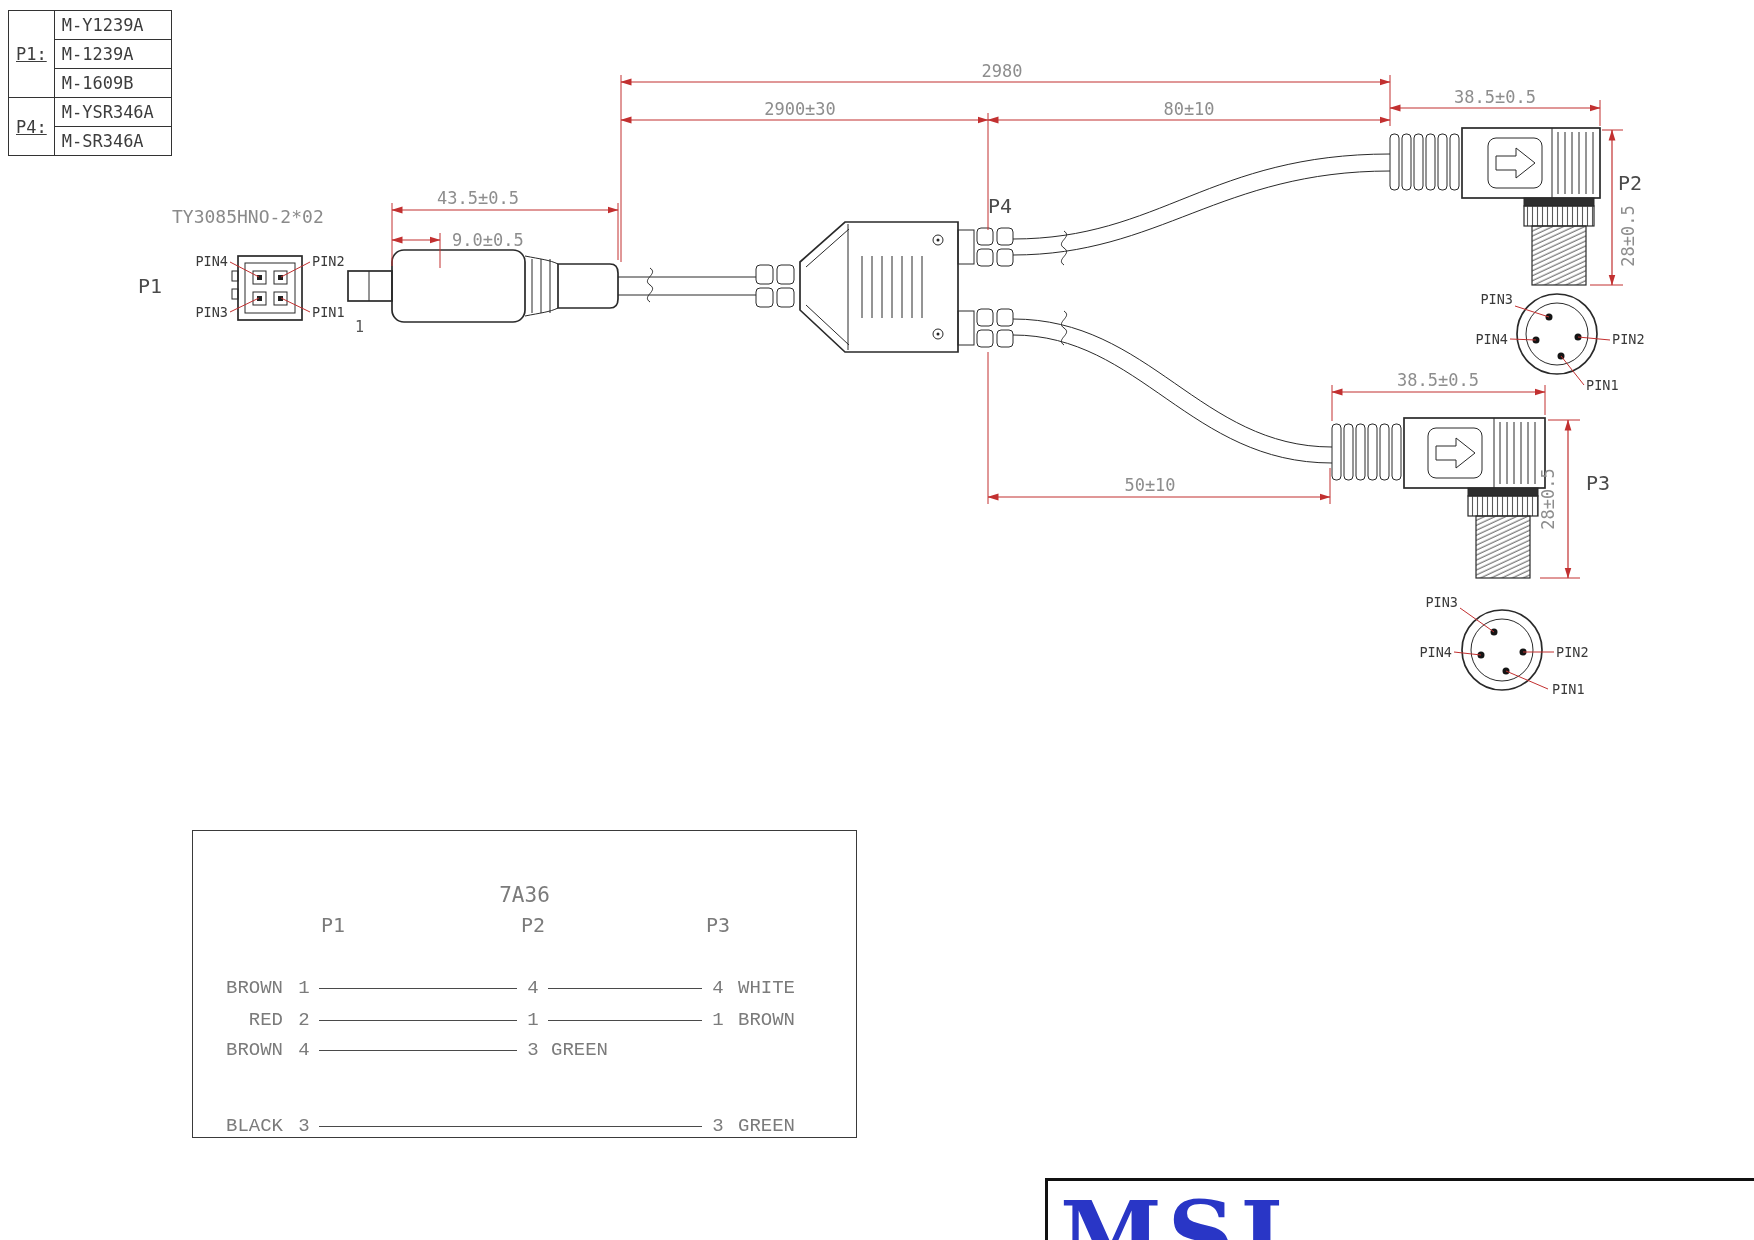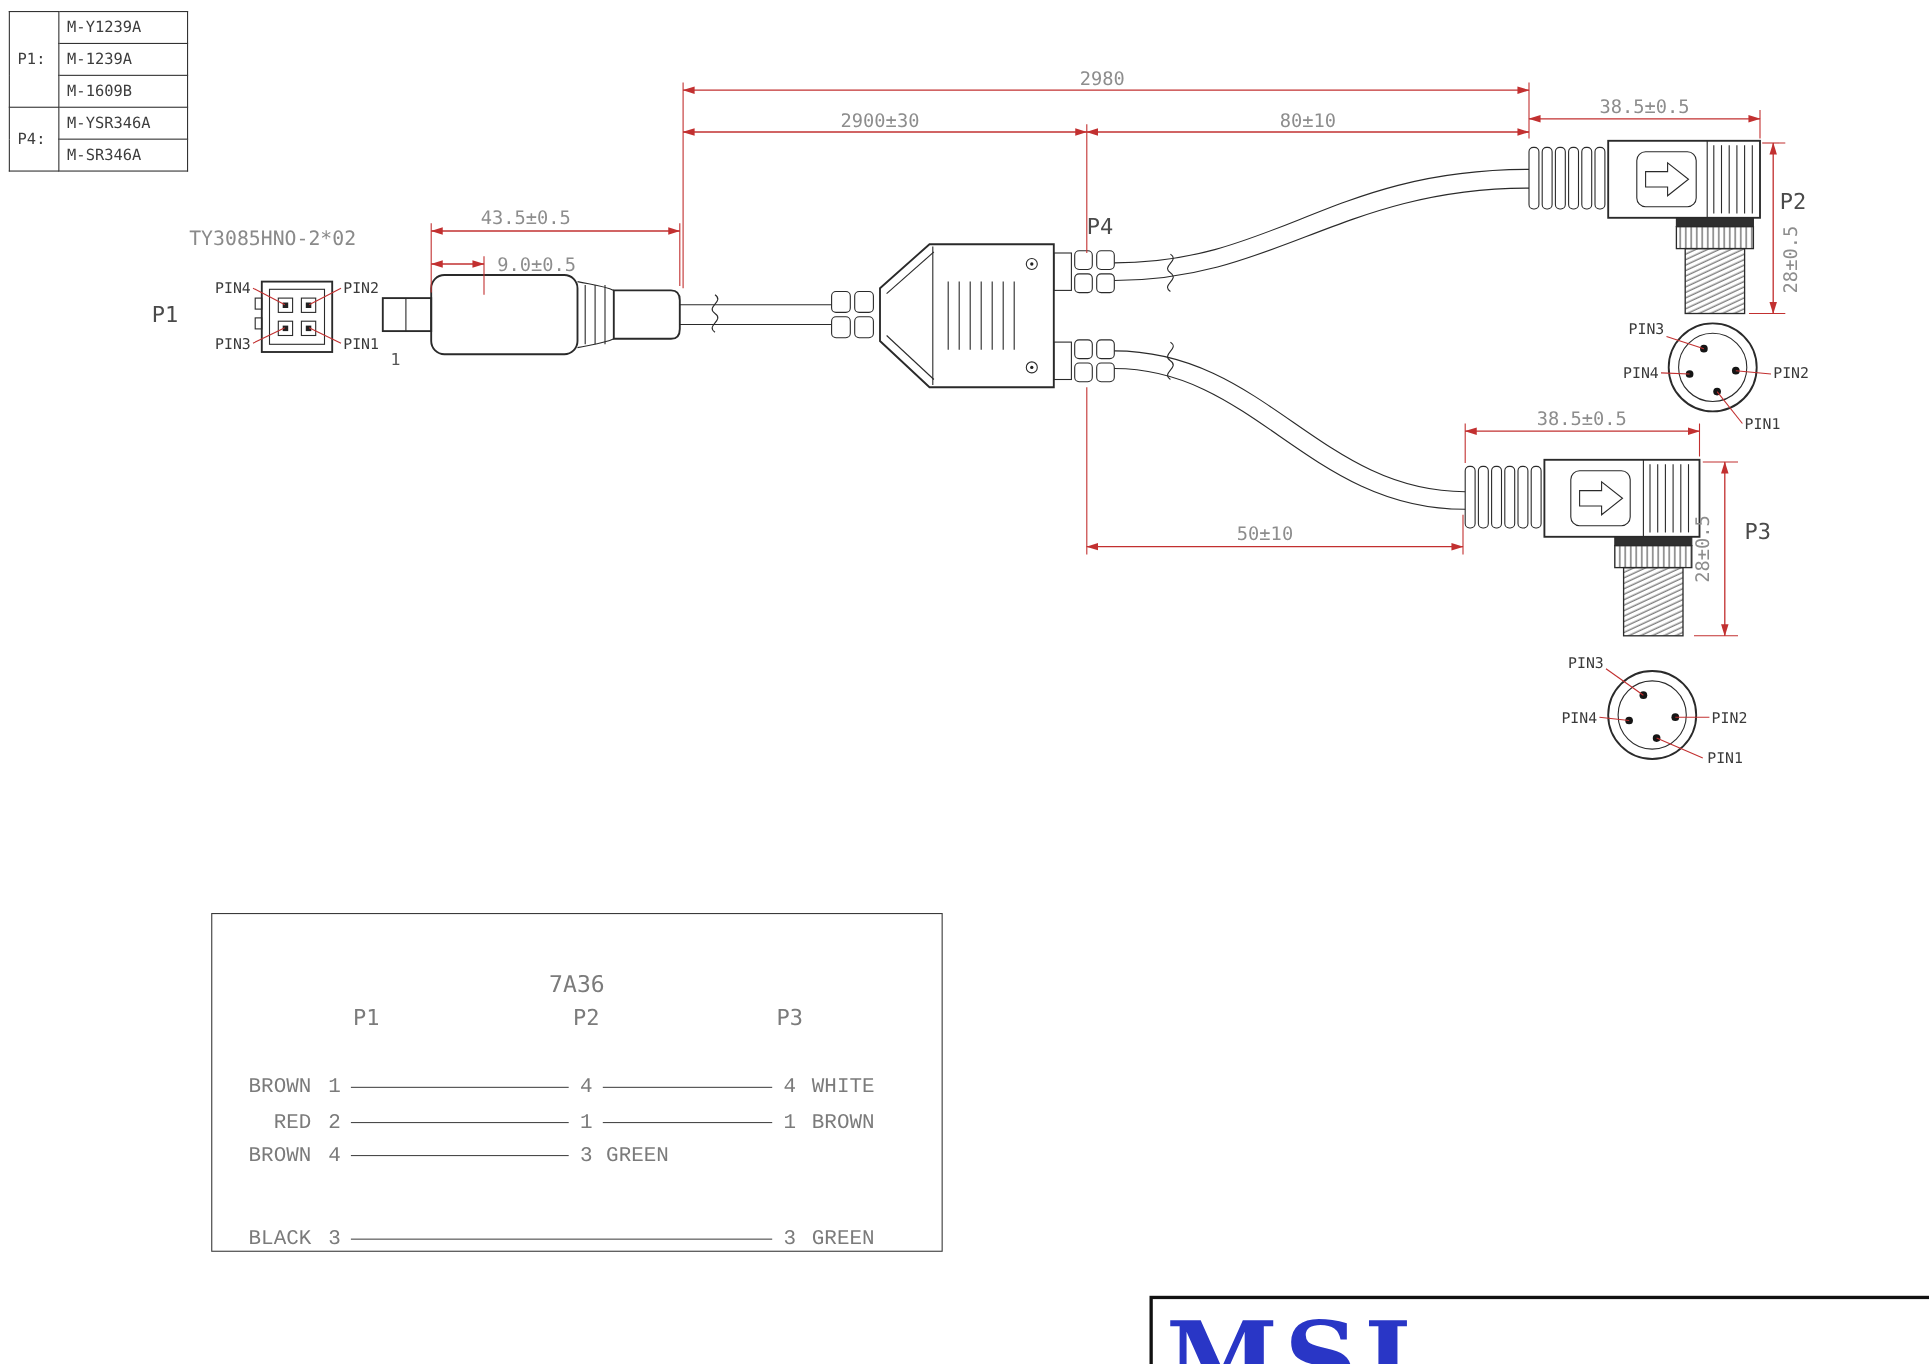--- a/index.html
+++ b/index.html
@@ -10,22 +10,22 @@
   .dimtext{fill:#8d8d8d;font-size:17px;}
   .lbl{fill:#4a4a4a;font-size:20px;}
   .lblsm{fill:#555;font-size:15px;}
   .code{fill:#8a8a8a;font-size:18px;}
   .pinlbl{fill:#3a3a3a;font-size:13.5px;}
   .ol{stroke:#2a2a2a;stroke-width:1.7;fill:none;}
   .ol2{stroke:#2a2a2a;stroke-width:1;fill:none;}
   .dl{stroke:#c23030;stroke-width:1.2;fill:none;}
   .xl{stroke:#c23030;stroke-width:1;fill:none;}
   #part-table{position:absolute;left:8px;top:10px;border-collapse:collapse;z-index:2;background:#fff;}
-  #part-table td{border:1.6px solid #333;font-size:14px;color:#3d3d3d;height:28px;padding:0 7px;}
-  #part-table td.plabel{width:30px;}
+  #part-table td{border:1.6px solid #333;font-size:17px;color:#3d3d3d;height:28px;padding:0 7px;}
+  #part-table td.plabel{width:30px;text-decoration:underline;}
   #part-table td.pval{width:102px;}
   #wiring-box{position:absolute;left:192px;top:830px;width:663px;height:306px;
               border:1.6px solid #3a3a3a;z-index:2;color:#7b7b7b;font-size:19px;background:#fff;}
   #wiring-title{position:absolute;left:0;width:100%;top:30px;text-align:center;font-size:21px;margin-top:22px;}
   .whead{position:absolute;top:82px;width:60px;text-align:center;font-size:20px;}
   .wrow{position:absolute;left:0;width:100%;height:24px;line-height:22px;font-family:Liberation Mono, monospace;}
   .wcell{position:absolute;top:0;}
   .wirename{left:0;width:90px;text-align:right;}
   .wpin{width:22px;text-align:center;}
   .wline{position:absolute;top:11px;border-top:1.5px solid #4a4a4a;height:0;}

